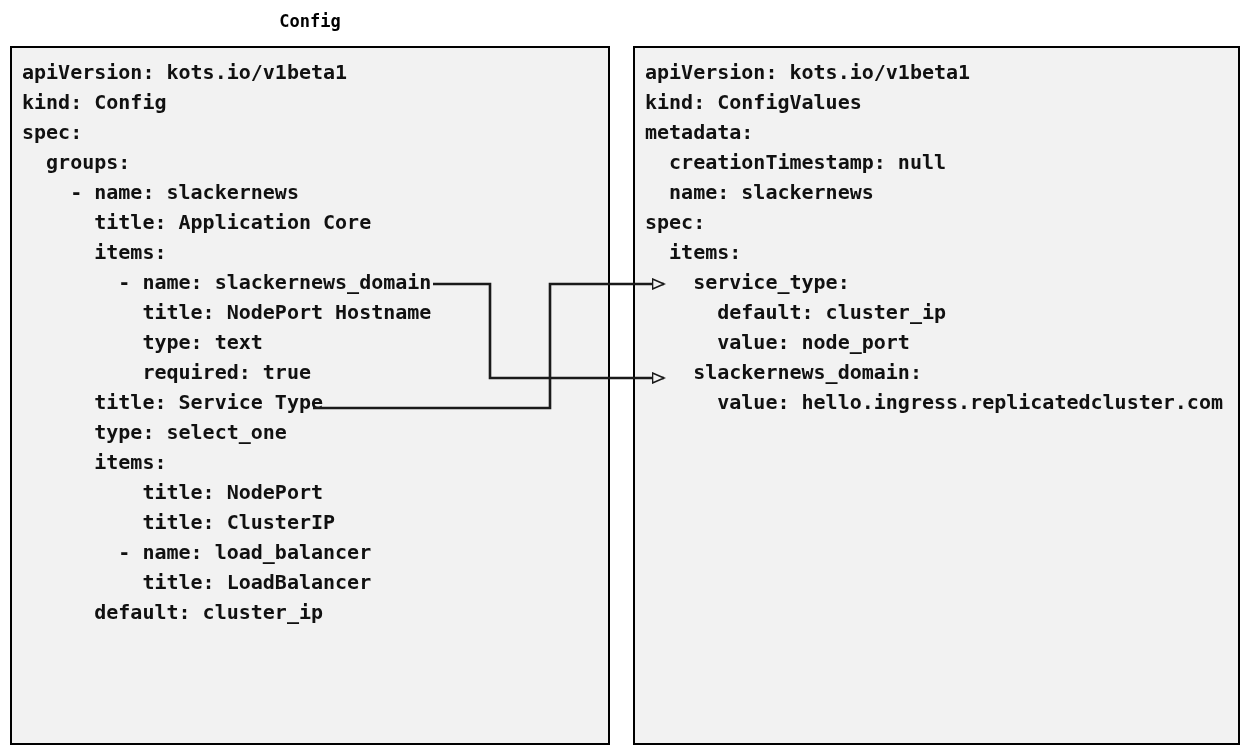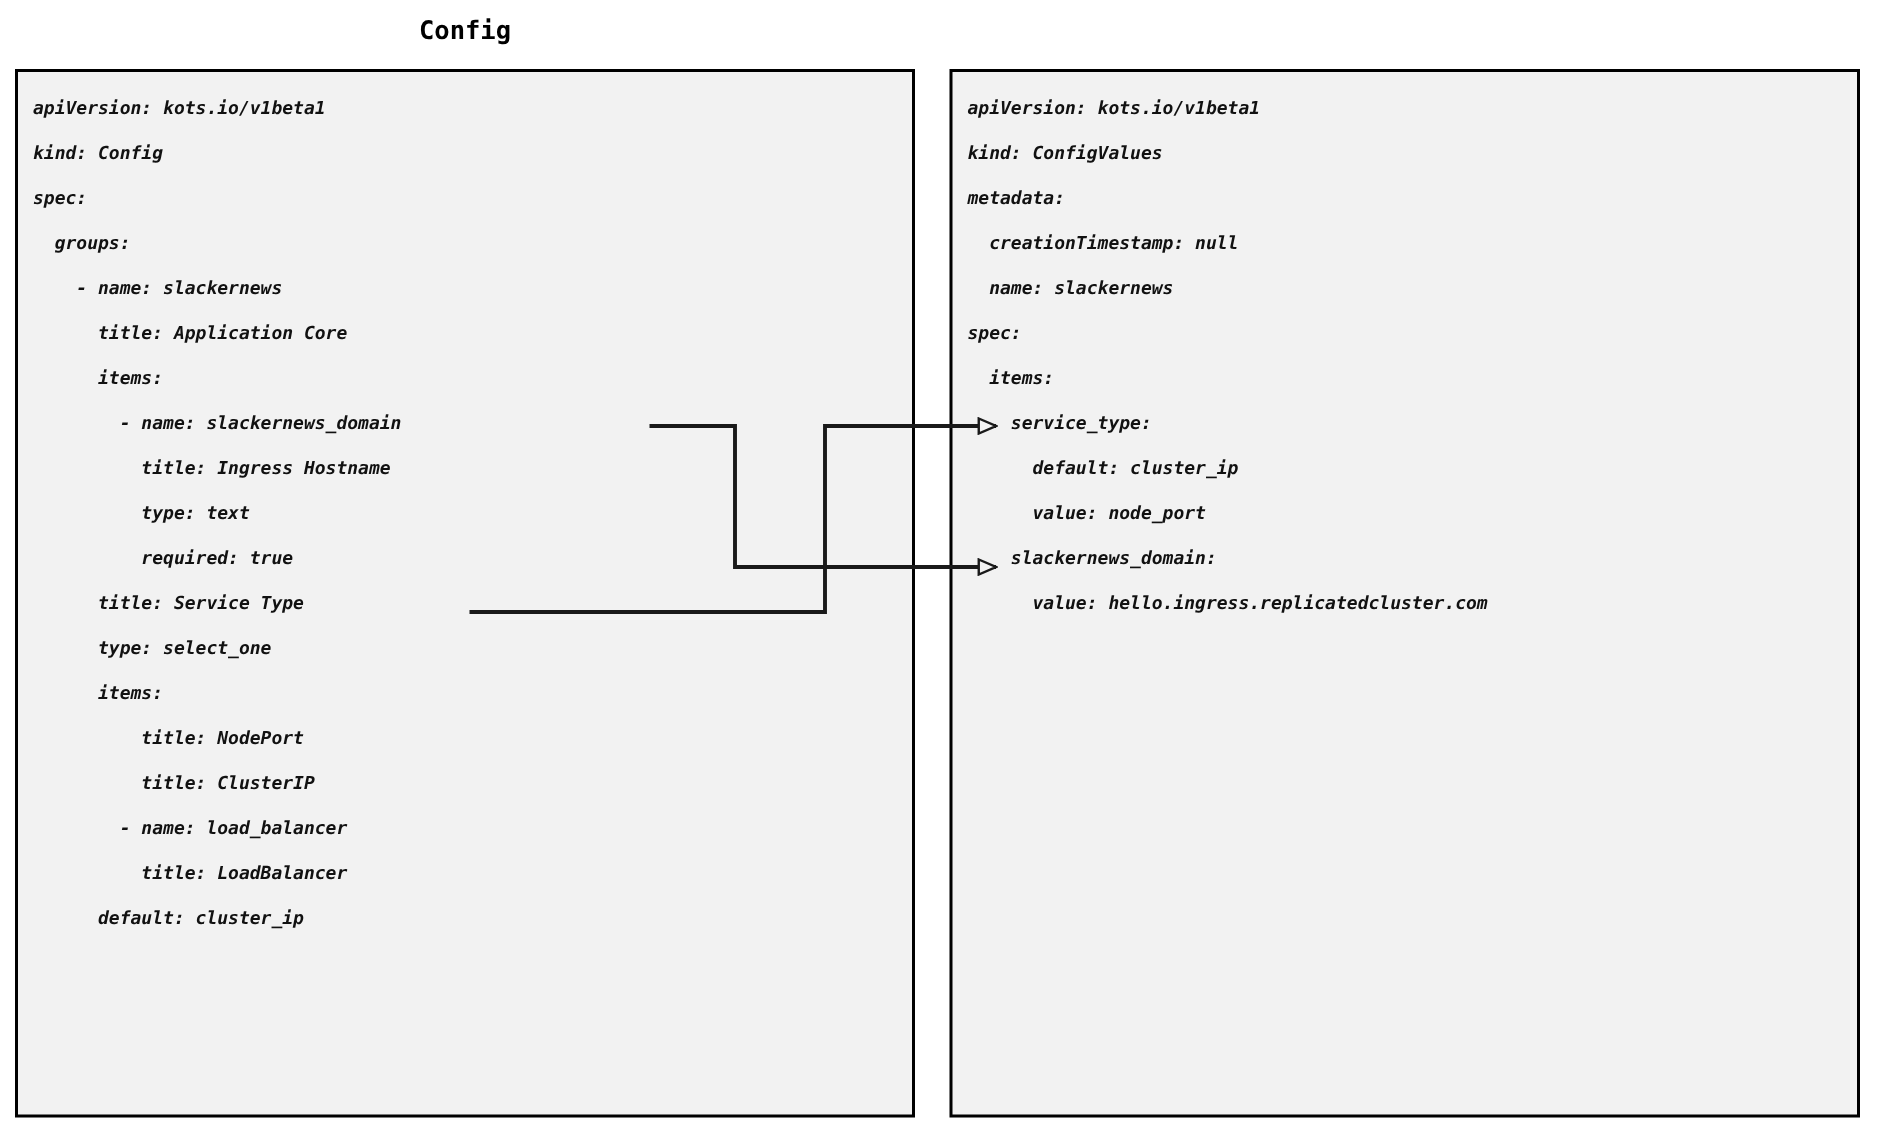--- a/index.html
+++ b/index.html
@@ -55,24 +55,23 @@
   #panel-values { left: 633px; width: 607px; }
 
   
   .yaml {
     position: absolute;
     left: 10px;
     top: 9px;
     right: 2px;
     bottom: 0;
     font-family: "DejaVu Sans Mono", "Liberation Mono", monospace;
-    font-size: 12px;
+    font-size: 20px;
     font-weight: bold;
     color: #111111;
-    font-style: italic;
   }
   .yaml .line {
     height: 30px;
     line-height: 30px;
     white-space: pre;
     color: #111111;
   }
 
   
   #connectors {
@@ -95,21 +94,21 @@
   <div class="panel" id="panel-config">
     <div class="yaml" id="yaml-config">
         <div class="line">apiVersion: kots.io/v1beta1</div>
         <div class="line">kind: Config</div>
         <div class="line">spec:</div>
         <div class="line">  groups:</div>
         <div class="line">    - name: slackernews</div>
         <div class="line">      title: Application Core</div>
         <div class="line">      items:</div>
         <div class="line">        - name: slackernews_domain</div>
-        <div class="line">          title: Ingress Hostname</div>
+        <div class="line">          title: NodePort Hostname</div>
         <div class="line">          type: text</div>
         <div class="line">          required: true</div>
         <div class="line">      title: Service Type</div>
         <div class="line">      type: select_one</div>
         <div class="line">      items:</div>
         <div class="line">          title: NodePort</div>
         <div class="line">          title: ClusterIP</div>
         <div class="line">        - name: load_balancer</div>
         <div class="line">          title: LoadBalancer</div>
         <div class="line">      default: cluster_ip</div>

